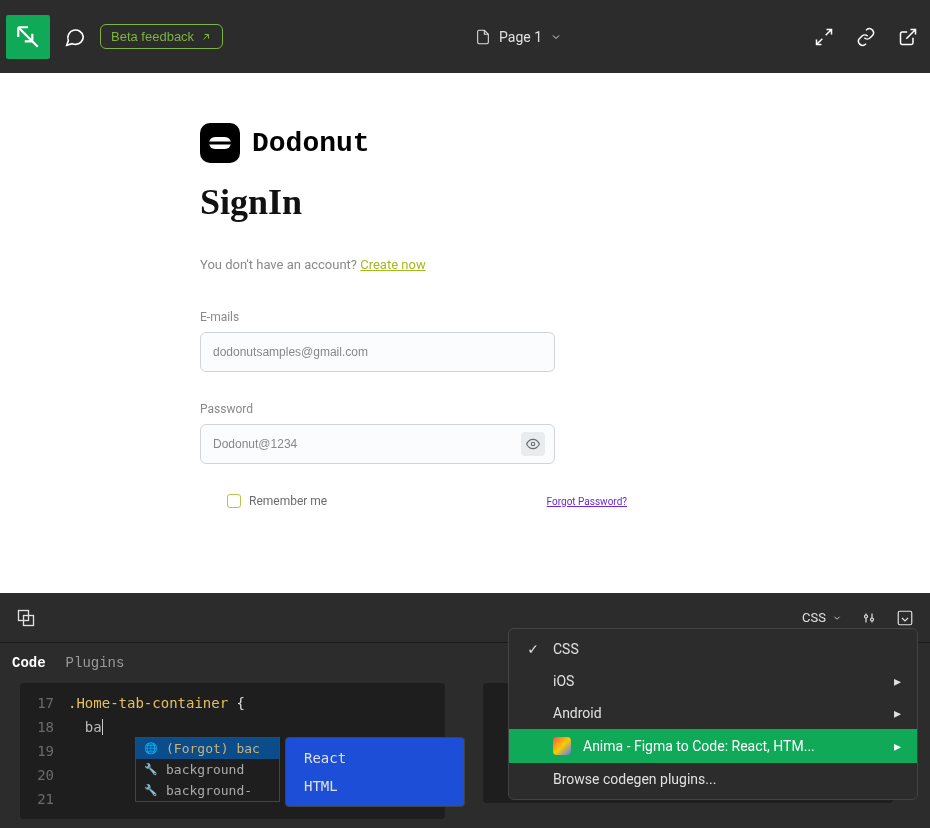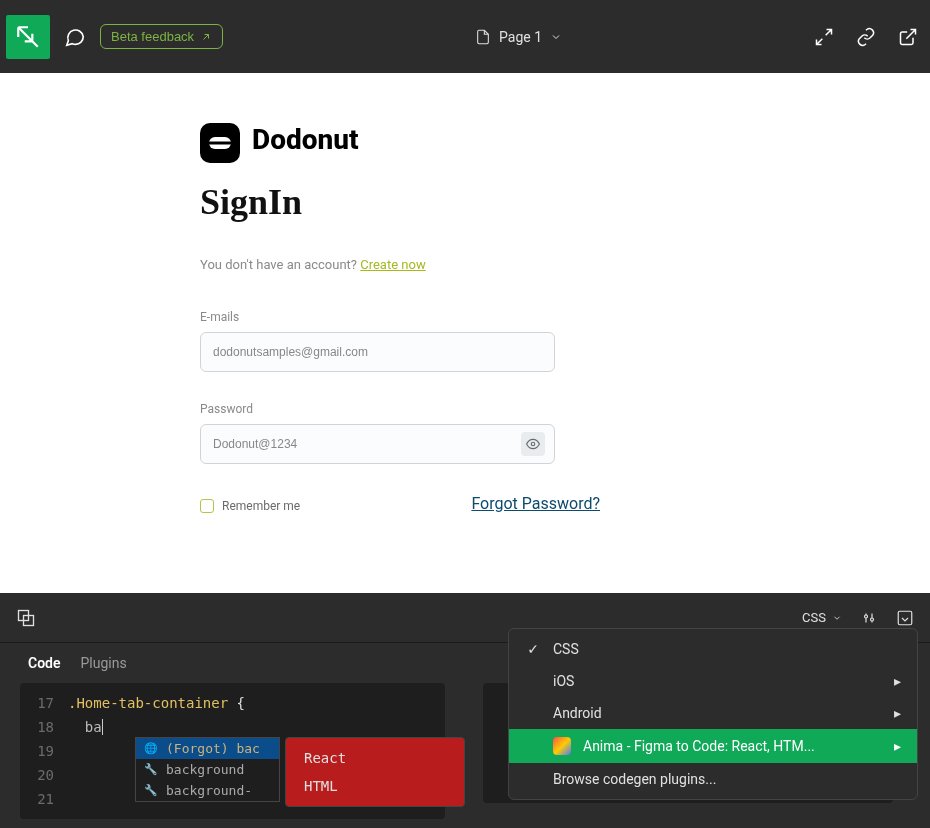--- a/index.html
+++ b/index.html
@@ -8,58 +8,58 @@
 .topbar { background: #2c2c2c; height: 73px; display: flex; align-items: center; padding: 0 12px; gap: 14px; }
 .topbar .logo-square { width: 44px; height: 44px; background: #0fa958; border-radius: 2px; display: flex; align-items: center; justify-content: center; margin-left: -6px; }
 .topbar .comment-icon { color: #fff; display: flex; align-items: center; }
 .topbar .beta-btn { background: transparent; border: 1px solid #7cb342; color: #7cb342; padding: 4px 10px; border-radius: 6px; font-size: 13px; display: flex; align-items: center; gap: 6px; }
 .topbar .center { flex: 1; display: flex; align-items: center; justify-content: center; gap: 8px; color: #e0e0e0; font-size: 14px; }
 .topbar .right { display: flex; align-items: center; gap: 22px; color: #fff; }
 .icon-btn { display: flex; align-items: center; justify-content: center; cursor: pointer; }
 
 .canvas { background: #fff; height: 520px; padding: 50px 0 0 0; }
 .signin-card { width: 410px; margin-left: 200px; }
-.brand { display: flex; gap: 12px; margin-bottom: 18px; }
+.brand { display: flex; align-items: center; gap: 12px; margin-bottom: 18px; font-family: Liberation Mono, monospace; }
 .brand-logo { width: 40px; height: 40px; background: #000; border-radius: 10px; position: relative; }
 .brand-logo::after { content: ''; position: absolute; top: 50%; left: 50%; transform: translate(-50%,-50%); width: 22px; height: 12px; border-radius: 12px; background: #fff; }
 .brand-logo::before { content: ''; position: absolute; top: 50%; left: 50%; transform: translate(-50%,-50%); width: 22px; height: 3px; background: #000; z-index: 2; }
 .brand-name { font-size: 28px; font-weight: 800; color: #000; }
 .signin-title { font-family: Georgia, serif; font-size: 36px; font-weight: 700; color: #111; margin-bottom: 34px; }
 .subtext { color: #8a8a8a; font-size: 13px; margin-bottom: 38px; }
 .subtext a { color: #a6b81e; text-decoration: underline; }
 .field-label { color: #8a8a8a; font-size: 12px; margin-bottom: 8px; display: block; }
 .input-wrap { position: relative; margin-bottom: 30px; }
 .text-input { width: 355px; padding: 12px 12px; border: 1px solid #d0d4d8; border-radius: 6px; font-size: 12px; color: #888; background: #fbfcfd; }
 .eye-btn { position: absolute; right: 10px; top: 50%; transform: translateY(-50%); width: 24px; height: 24px; background: #e8ecef; border-radius: 4px; display: flex; align-items: center; justify-content: center; }
-.row-between { display: flex; justify-content: space-between; align-items: flex-end; width: 400px; margin-bottom: 32px; }
+.row-between { display: flex; justify-content: space-between; align-items: center; width: 400px; margin-bottom: 32px; margin-left: 27px; }
 .checkbox-wrap { display: flex; align-items: center; gap: 8px; color: #6b6b6b; font-size: 12px; }
 .checkbox { width: 14px; height: 14px; border: 1.5px solid #b7c34a; border-radius: 3px; }
-.forgot { color: #0c4a6e; font-size: 16px; text-decoration: underline; }
+.forgot { color: #6d28d9; font-size: 10px; text-decoration: underline; }
 .signin-btn { width: 415px; padding: 14px; background: #b7c34a; color: #fff; border: none; border-radius: 6px; font-size: 14px; cursor: pointer; }
 
 .panel { background: #2c2c2c; height: 252px; color: #e0e0e0; }
 .panel-toolbar { height: 50px; display: flex; align-items: center; padding: 0 16px; justify-content: space-between; border-bottom: 1px solid #1a1a1a; }
 .panel-toolbar .right-tools { display: flex; align-items: center; gap: 18px; }
 .css-dropdown { color: #e0e0e0; font-size: 13px; display: flex; align-items: center; gap: 6px; cursor: pointer; }
-.panel-tabs { display: flex; gap: 20px; padding: 12px 28px; font-size: 14px; }
+.panel-tabs { display: flex; gap: 20px; padding: 12px 12px; font-size: 14px; font-family: Liberation Mono, monospace; }
 .panel-tabs .tab { color: #9a9a9a; cursor: pointer; }
 .panel-tabs .tab.active { color: #fff; font-weight: 600; }
 .code-area { display: flex; gap: 38px; padding: 0 20px; position: relative; }
 .code-block { background: #1e1e1e; border-radius: 4px; padding: 8px 0; width: 425px; font-family: "SF Mono", Monaco, Consolas, monospace; font-size: 14px; position: relative; }
 .code-block2 { background: #1e1e1e; border-radius: 4px; width: 410px; height: 120px; }
 .code-line { display: flex; align-items: center; height: 24px; }
 .line-num { width: 48px; text-align: right; color: #6b6b6b; padding-right: 14px; }
 .sel-yellow { color: #e2c062; }
 .brace { color: #ddd; }
 .cursor { color: #bbb; }
 .autocomplete { position: absolute; left: 115px; top: 54px; background: #1e1e1e; border: 1px solid #444; width: 145px; font-family: monospace; font-size: 13px; }
 .ac-row { display: flex; align-items: center; gap: 8px; padding: 3px 8px; color: #aaa; }
 .ac-row.sel { background: #0b4d8a; color: #cdb27a; }
 .ac-ico { width: 14px; height: 14px; display: flex; align-items: center; justify-content: center; font-size: 11px; }
-.context-menu { position: absolute; left: 265px; top: 54px; background: #b91c1c; border: 1px solid #444; border-radius: 4px; width: 180px; padding: 6px 0; }
+.context-menu { position: absolute; left: 265px; top: 54px; background: #1d4ed8; border: 1px solid #444; border-radius: 4px; width: 180px; padding: 6px 0; }
 .cm-item { padding: 6px 18px; color: #e0e0e0; font-size: 14px; cursor: pointer; }
 
 .dropdown-panel { position: absolute; right: 12px; top: 628px; background: #2c2c2c; border: 1px solid #444; border-radius: 6px; width: 410px; padding: 4px 0; z-index: 50; }
 .dd-item { display: flex; align-items: center; justify-content: space-between; padding: 8px 16px; color: #e0e0e0; font-size: 14px; cursor: pointer; }
 .dd-item .left-group { display: flex; align-items: center; gap: 12px; }
 .dd-item.highlight { background: #0fa958; color: #fff; }
 .dd-check { width: 16px; display: flex; justify-content: center; }
 .anima-badge { width: 18px; height: 18px; border-radius: 4px; background: linear-gradient(135deg,#ff4d4d,#ffcc00,#4d79ff); }
 </style>
 </head>

